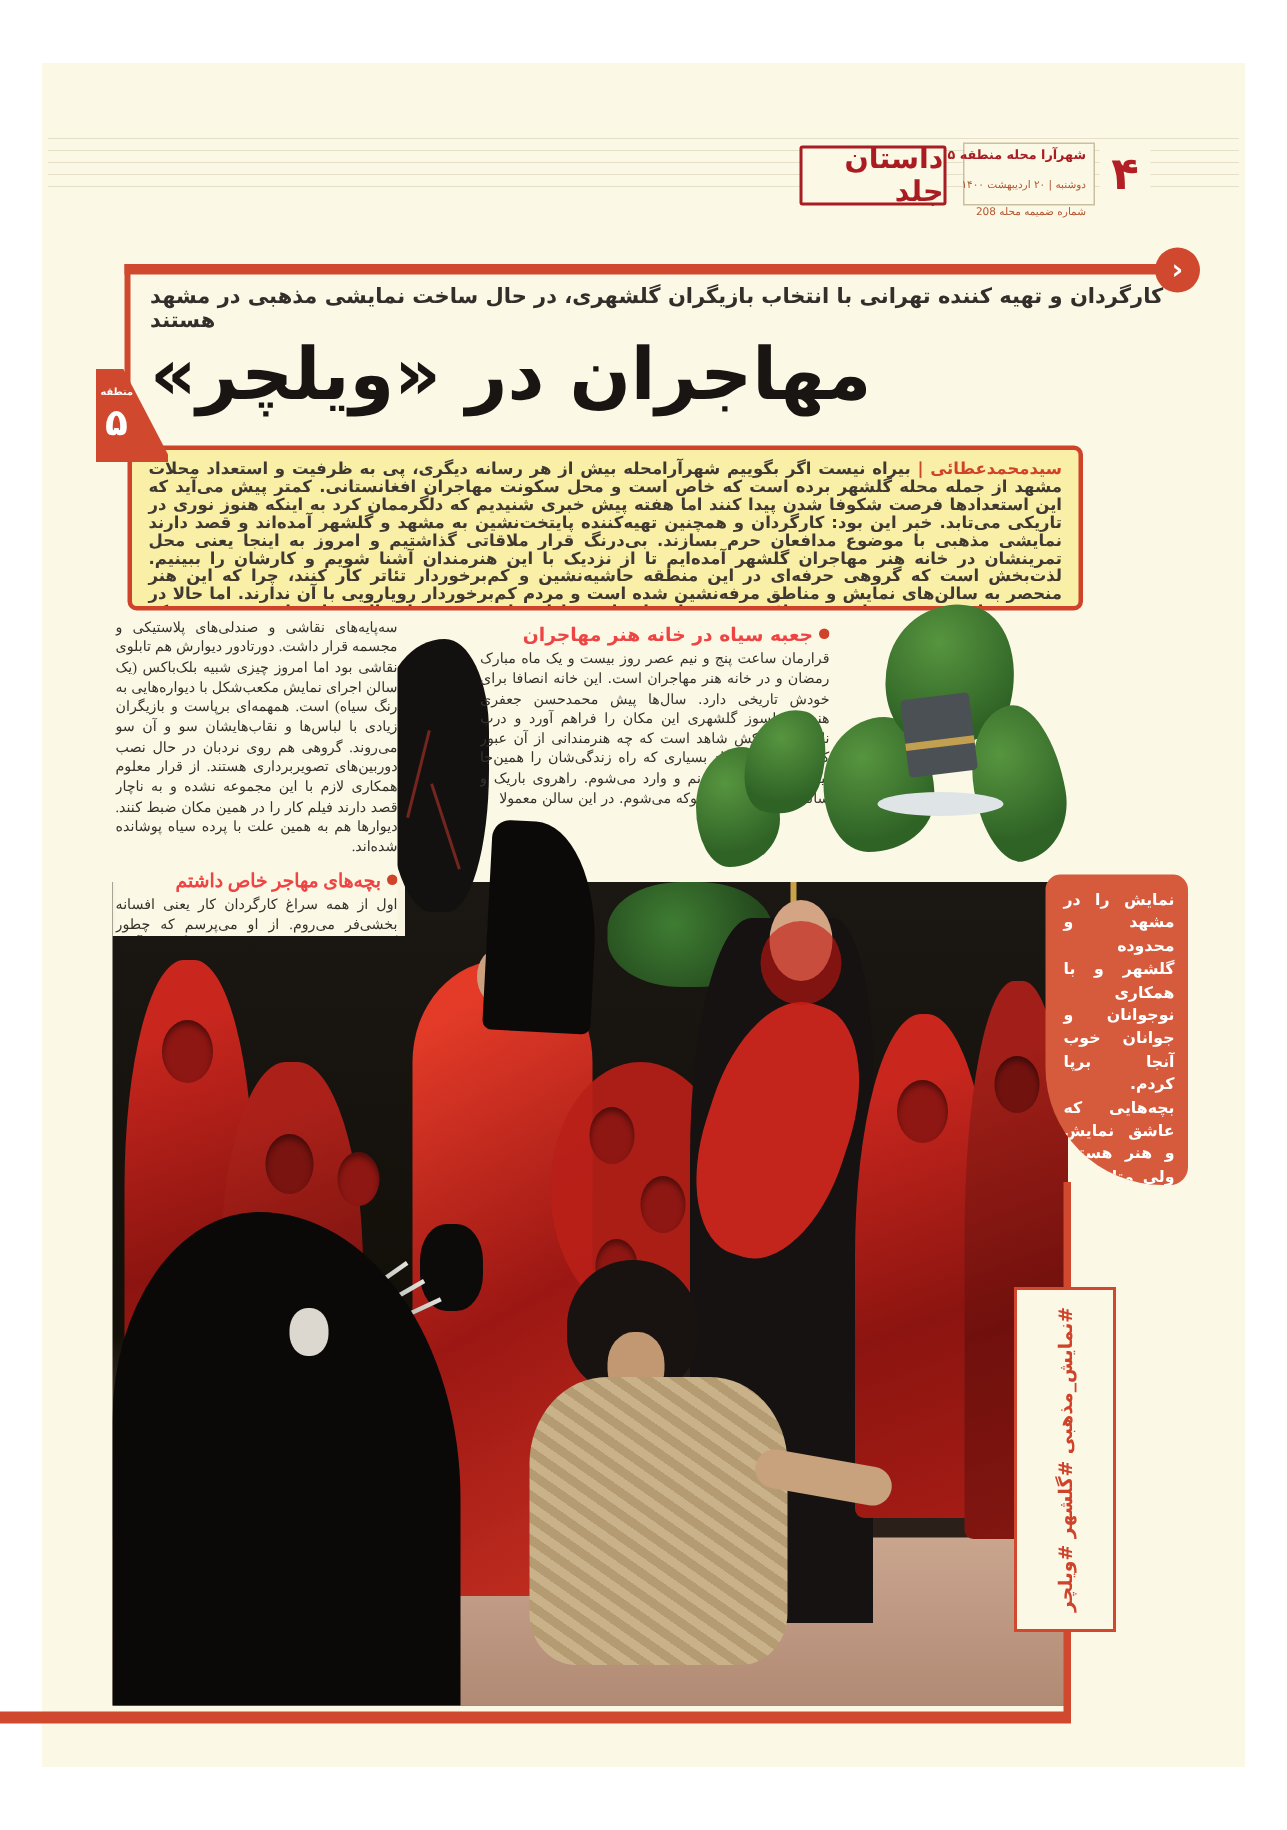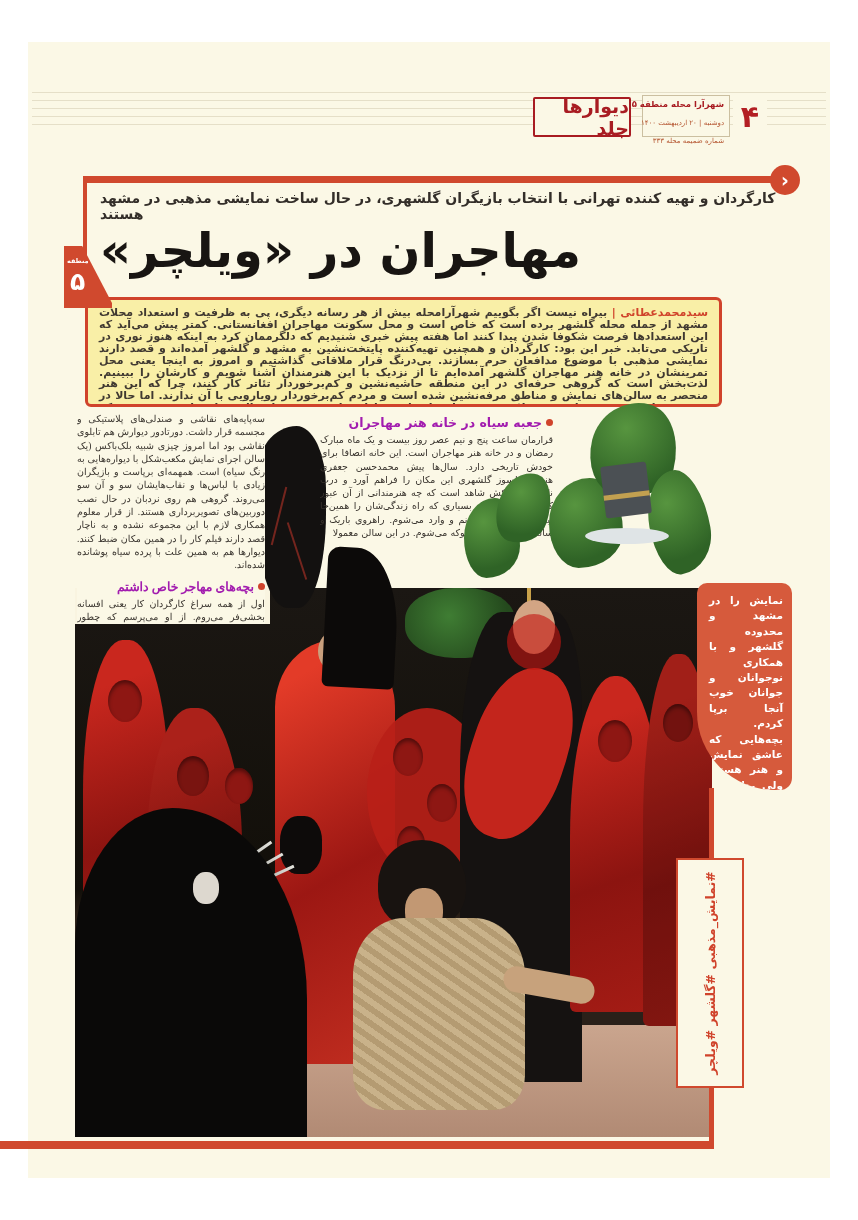--- a/index.html
+++ b/index.html
@@ -36,21 +36,21 @@
   .lead-box{left:85px;top:297px;width:637px;height:110px;background:#f9efa7;border:3px solid #d0432b;
     border-radius:6px;padding:7px 11px;overflow:hidden;z-index:5;}
   .lead-box p{margin:0;font-size:11px;line-height:11.9px;font-weight:700;color:#403931;text-align:justify;}
   .lead-byline{color:#d0432b;}
   
   .col{overflow:hidden;z-index:5;}
   .col-mid{left:320px;top:413px;width:233px;height:152px;}
   .col-left{left:77px;top:413px;width:188px;height:211px;background:#fbf8e6;font-family:Liberation Serif, serif;}
   .sec-head{display:flex;align-items:center;gap:4px;margin:2px 0 3px 0;}
   .sec-head .dot{width:7px;height:7px;border-radius:50%;background:#d0432b;flex:0 0 auto;}
-  .sec-head .txt{font-size:12.5px;font-weight:700;color:#a21caf;white-space:nowrap;}
+  .sec-head .txt{font-size:12.5px;font-weight:700;color:#ef4444;white-space:nowrap;}
   .body-par{margin:0 0 6px 0;font-size:9.5px;line-height:13.3px;color:#37322c;text-align:justify;font-weight:500;}
   
   .statue{left:256px;top:426px;width:70px;height:182px;background:#131110;z-index:4;
     border-radius:58% 42% 40% 45% / 28% 34% 52% 55%;}
   .statue .crack{position:absolute;width:2px;height:60px;background:#8d2a22;opacity:.8;}
   .crack.c1{left:22px;top:60px;transform:rotate(14deg);}
   .crack.c2{left:40px;top:95px;transform:rotate(-18deg);}
   .plants{z-index:6;}
   .leaf{position:absolute;border-radius:55% 45% 60% 40% / 50% 60% 40% 50%;
     background:radial-gradient(circle at 35% 30%,#57953f,#2f6326 70%);}
@@ -83,23 +83,23 @@
 
 <div id="canvas">
 
   <div class="abs sheet"></div>
   <div class="abs header-rules"></div>
 
   <div class="abs pagenum">۴</div>
   <div class="abs mast-info">
     <div class="mast-l1">شهرآرا محله منطقه ۵ و ۶</div>
     <div class="mast-l2">دوشنبه | ۲۰ اردیبهشت ۱۴۰۰</div>
-    <div class="mast-l3">شماره ضمیمه محله ۳۳۳</div>
-  </div>
-  <div class="abs section-label">دیوارها جلد</div>
+    <div class="mast-l3">شماره ضمیمه محله 208</div>
+  </div>
+  <div class="abs section-label">داستان جلد</div>
 
   <div class="abs top-rule"></div>
   <div class="abs arrow-circle">‹</div>
   <div class="abs left-rule"></div>
   <div class="abs kicker">کارگردان و تهیه کننده تهرانی با انتخاب بازیگران گلشهری، در حال ساخت نمایشی مذهبی در مشهد هستند</div>
   <h1 class="abs main-title" style="margin:0;">مهاجران در «ویلچر»</h1>
   <div class="abs badge">
     <span class="badge-small">منطقه</span>
     <span class="badge-num">۵</span>
   </div>

